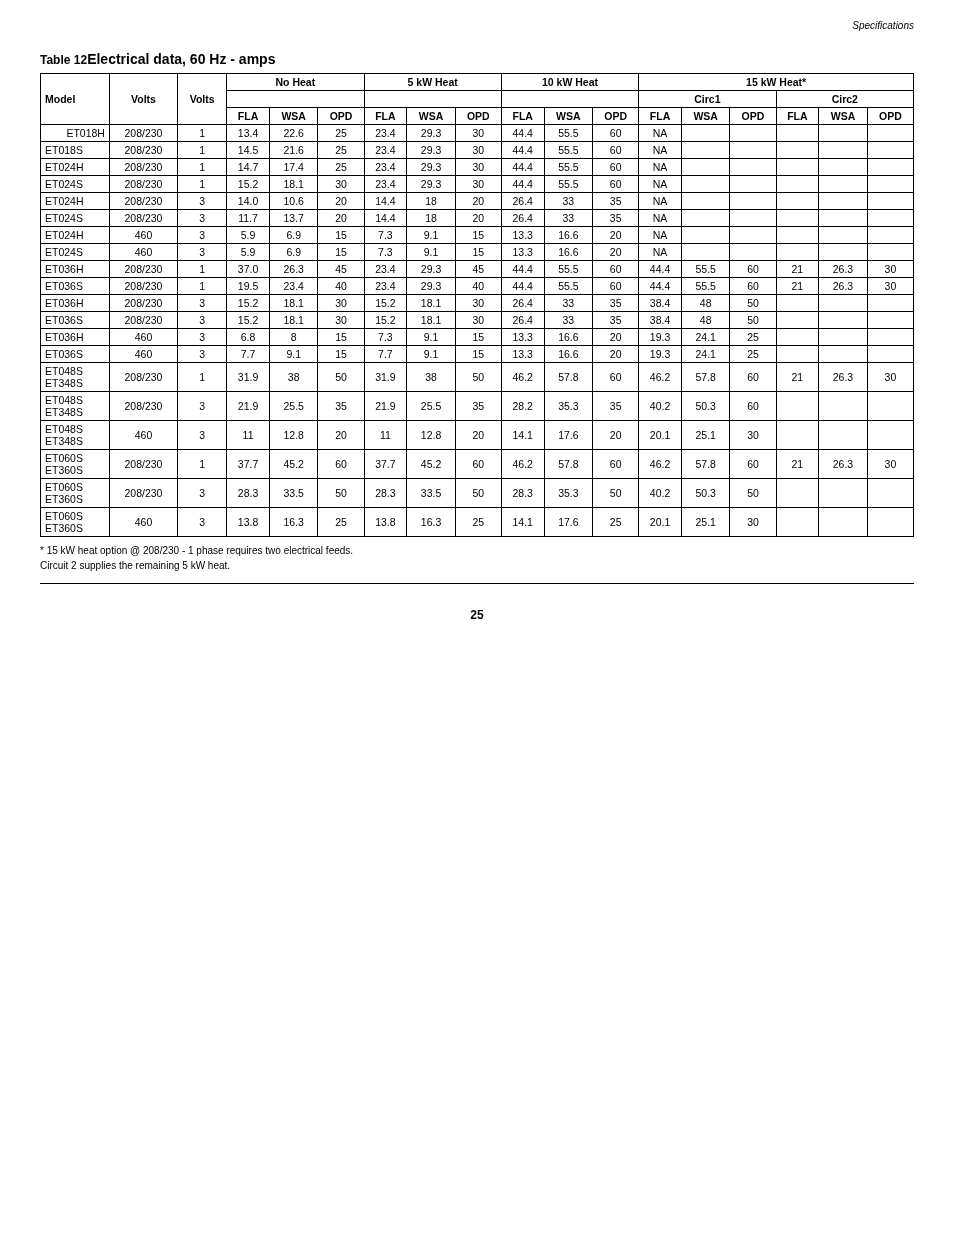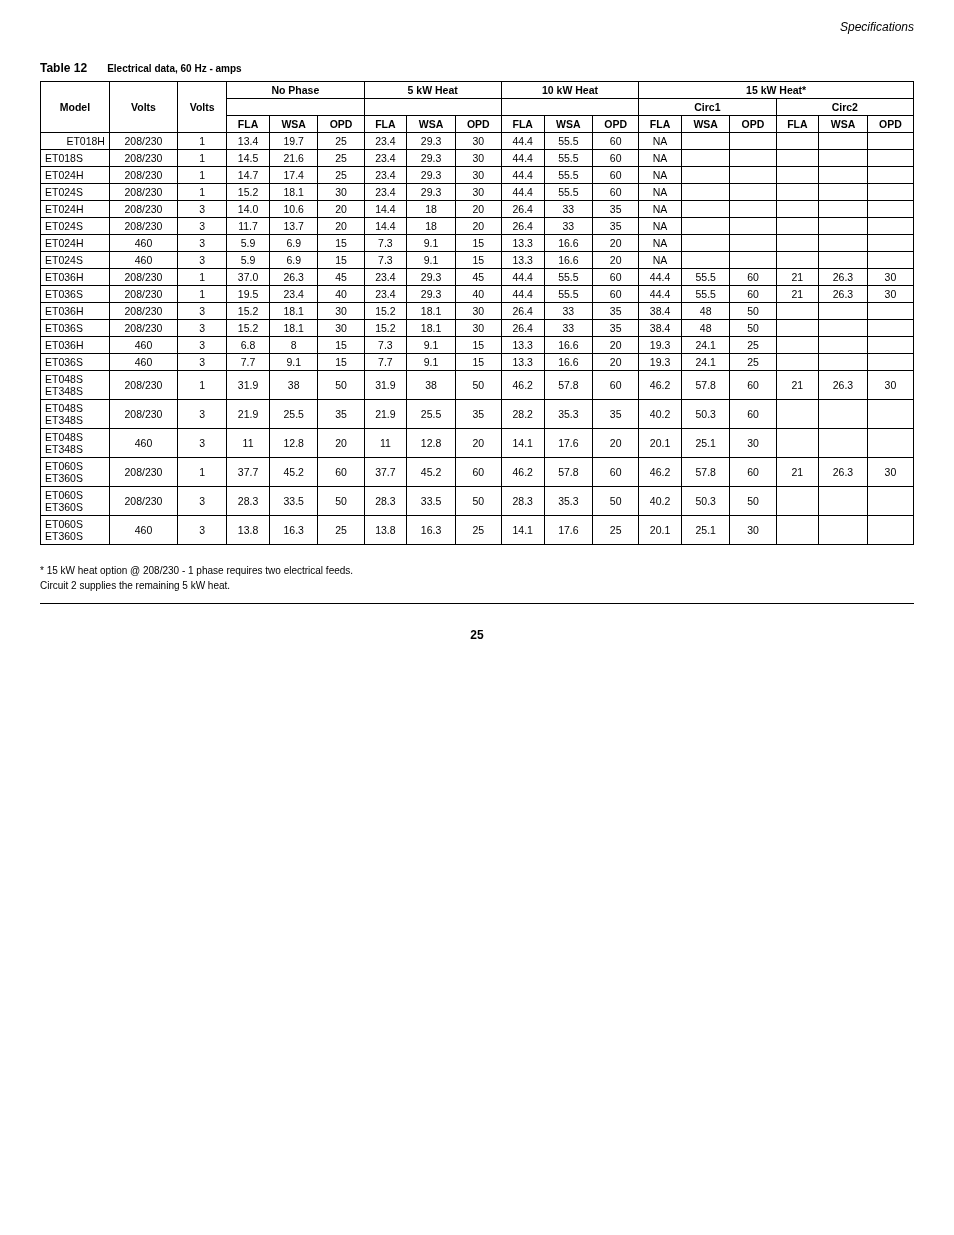--- a/index.html
+++ b/index.html
@@ -9,22 +9,22 @@
       background: #fff;
       color: #000;
       width: 954px;
       min-height: 1235px;
       padding: 20px 40px 40px 40px;
     }
 
     .page-header {
       text-align: right;
       font-style: italic;
-      font-size: 12px;
-      margin-bottom: 23px;
+      font-size: 10px;
+      margin-bottom: 16px;
       padding-bottom: 4px;
     }
 
     table {
       border-collapse: collapse;
       width: 100%;
       font-size: 10.5px;
     }
 
     table, th, td {
@@ -35,21 +35,21 @@
       padding: 2px 4px;
       text-align: center;
       vertical-align: middle;
     }
 
     .header-top th {
       font-weight: bold;
     }
 
     .notes {
-      margin-top: 18px;
+      margin-top: 6px;
       font-size: 10px;
       line-height: 1.5;
     }
 
     .page-number {
       text-align: center;
       margin-top: 20px;
       font-size: 12px;
       font-weight: bold;
     }
@@ -60,33 +60,33 @@
       padding-top: 4px;
     }
   </style>
 </head>
 <body>
 
 <div class="page-header">
   <em>Specifications</em>
 </div>
 
-<div style="display:flex; gap: 20px; align-items: baseline; margin-bottom: 6px;">
+<div style="display:flex; align-items: baseline; margin-bottom: 6px;">
   <span style="font-weight:bold; font-size:12px;">Table 12</span>
-  <span style="font-weight:bold; font-size:10px;">Electrical data, 60 Hz - amps</span>
+  <span style="font-weight:bold; font-size:14px;">Electrical data, 60 Hz - amps</span>
 </div>
 
 <table>
   <thead>
 
     <tr class="header-top">
-      <th rowspan="3" style="text-align:center;">Model</th>
+      <th rowspan="3" style="text-align:left;">Model</th>
       <th rowspan="3">Volts</th>
       <th rowspan="3">Volts</th>
-      <th colspan="3">No Phase</th>
+      <th colspan="3">No Heat</th>
       <th colspan="3">5 kW Heat</th>
       <th colspan="3">10 kW Heat</th>
       <th colspan="6">15 kW Heat*</th>
     </tr>
 
     <tr>
       <th colspan="3" style="border:none; border-left:1px solid #000; border-right:1px solid #000;"></th>
       <th colspan="3" style="border:none; border-left:1px solid #000; border-right:1px solid #000;"></th>
       <th colspan="3" style="border:none; border-left:1px solid #000; border-right:1px solid #000;"></th>
       <th colspan="3">Circ1</th>
@@ -110,21 +110,21 @@
       <th>WSA</th>
       <th>OPD</th>
     </tr>
   </thead>
   <tbody id="table-body">
   <tr>
         <td style="white-space:pre-line; text-align:right;">ET018H</td>
         <td>208/230</td>
         <td>1</td>
         <td>13.4</td>
-        <td>19.7</td>
+        <td>22.6</td>
         <td>25</td>
         <td>23.4</td>
         <td>29.3</td>
         <td>30</td>
         <td>44.4</td>
         <td>55.5</td>
         <td>60</td>
         <td>NA</td>
         <td></td>
         <td></td>

